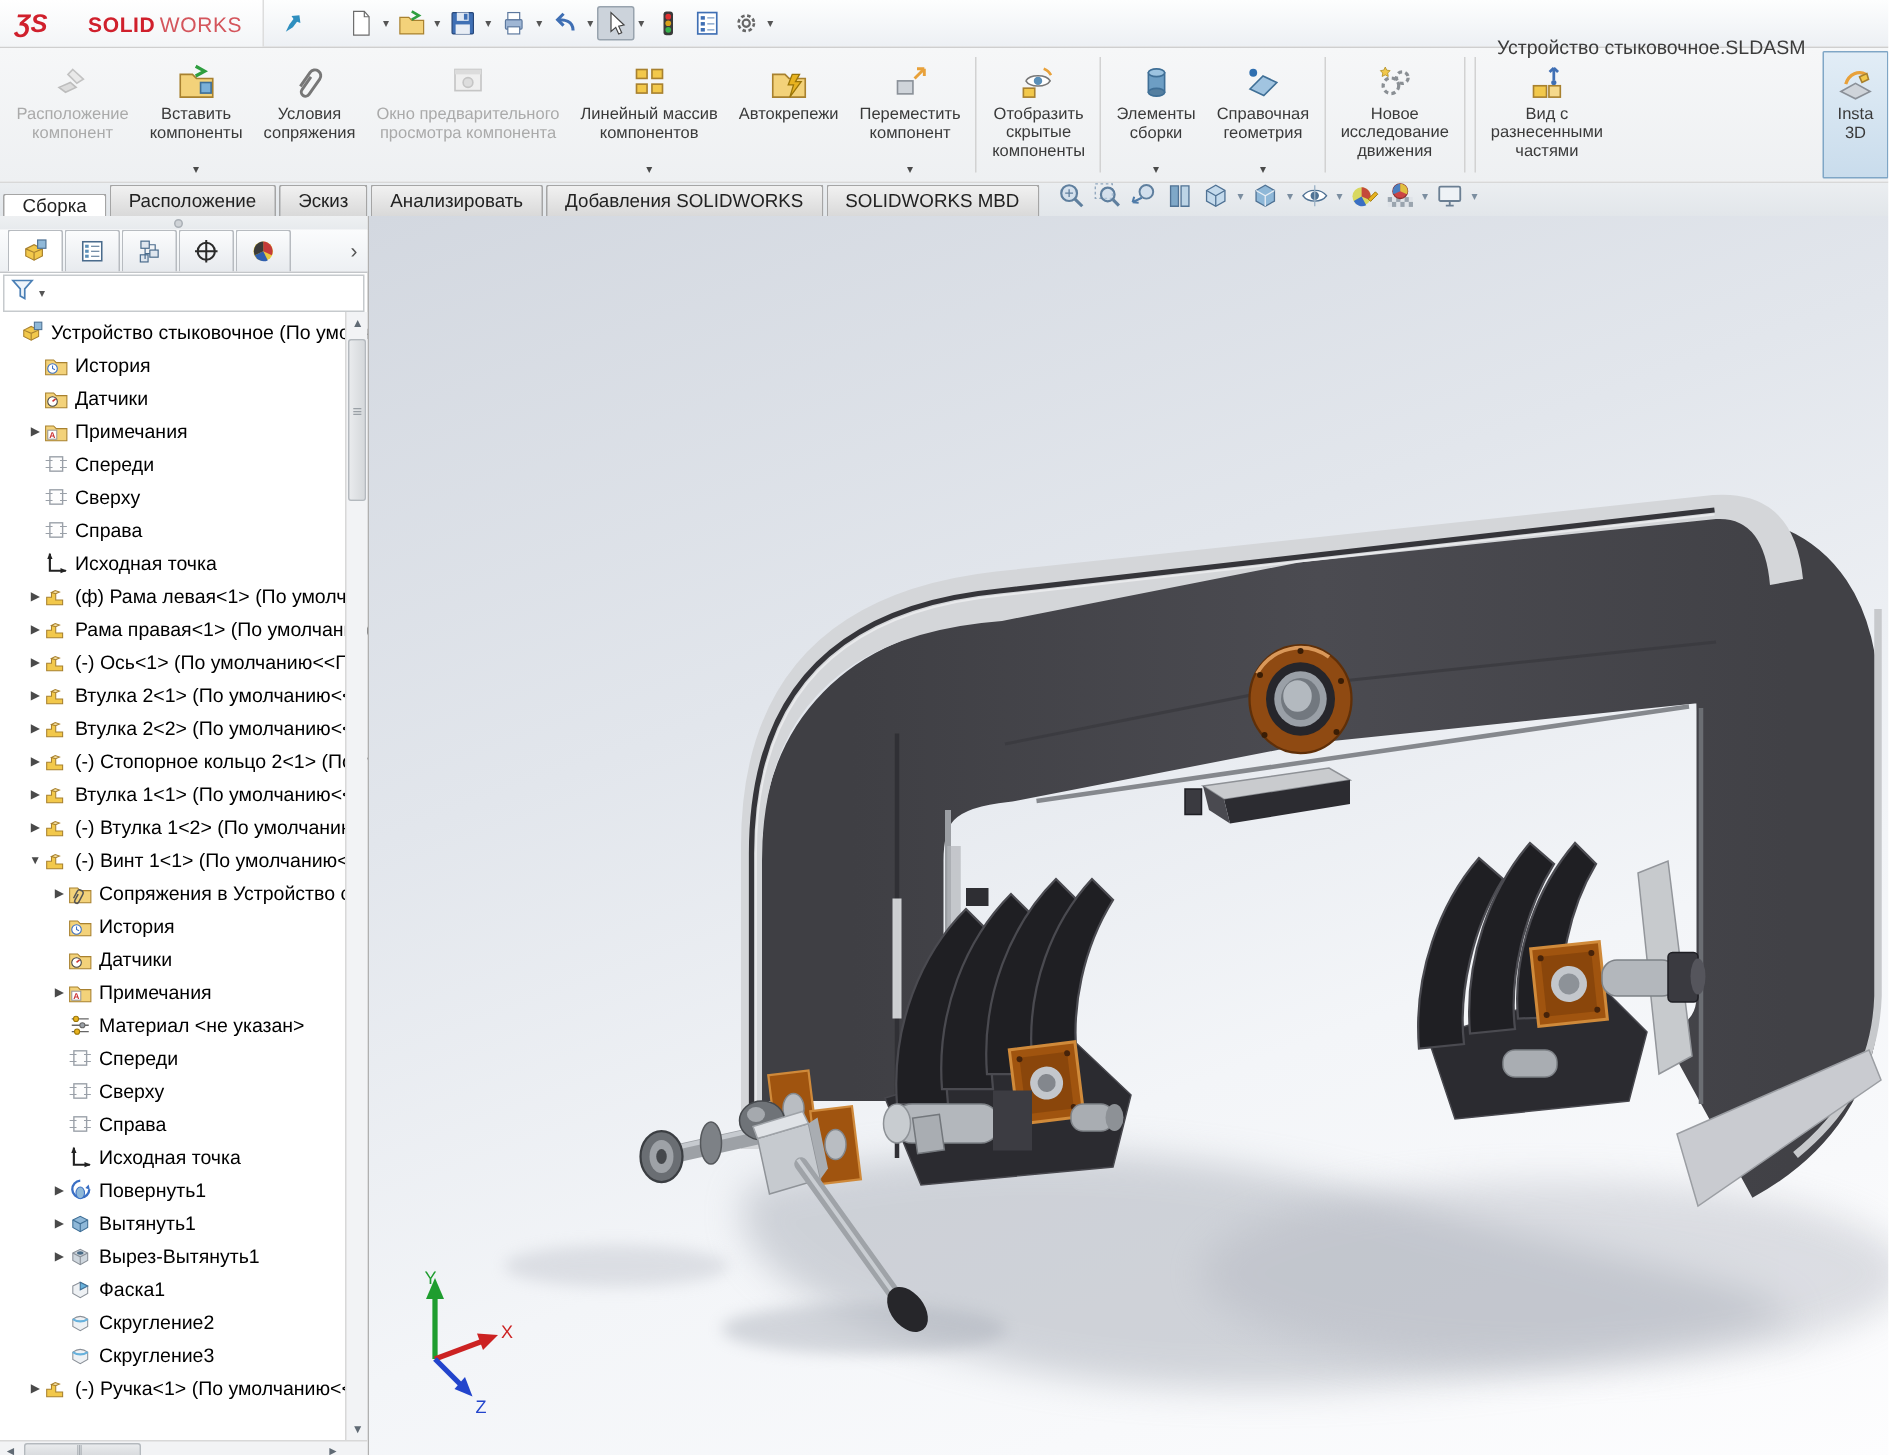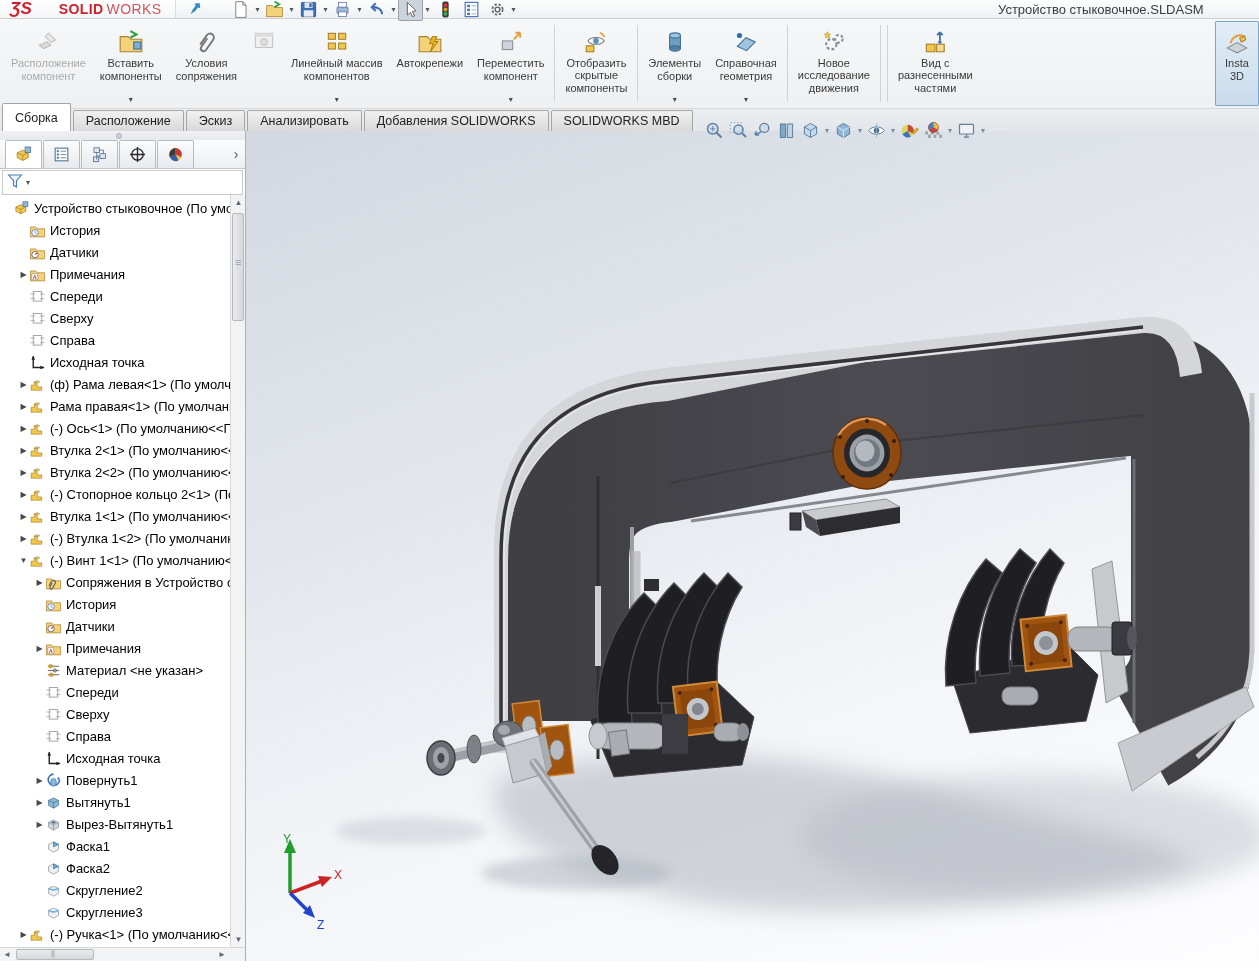--- a/index.html
+++ b/index.html
@@ -1,34 +1,34 @@
 <!DOCTYPE html>
 <html><head>
 <meta charset="utf-8">
 <style>
   * { box-sizing: border-box; margin: 0; padding: 0; }
   html,body { width:1259px; height:970px; overflow:hidden;
     font-family:"Liberation Sans", sans-serif; background:#fff; }
 
   
-  #titlebar { height:19px; display:flex; align-items:center;
+  #titlebar { height:32px; display:flex; align-items:center;
     background:linear-gradient(#fdfefe,#edf0f4); border-bottom:1px solid #cfcfcf; position:relative;}
   #logo { display:flex; align-items:center; gap:3px; padding:0 14px 0 10px; height:100%;
     background:linear-gradient(#ffffff,#f3f5f7); border-right:1px solid #dddddd;}
   .logo-ds { font-style:italic; font-weight:bold; font-size:17px; color:#d0202c; }
   .logo-solid { font-weight:bold; font-size:14px; color:#d0202c; letter-spacing:.4px;margin-left:24px;}
   .logo-works { font-weight:normal; font-size:14px; color:#d4555c; letter-spacing:.4px;}
   #menubar { display:flex; align-items:center; margin-left:18px; height:100%;}
   .menu-item { padding:0 11px; font-size:13px; color:#222; height:100%; display:flex; align-items:center; cursor:default;}
   #pin { margin:0 10px; display:flex; align-items:center; }
   #quick { display:flex; align-items:center; gap:1px; margin-left:14px; }
   .qbtn { display:flex; align-items:center; padding:1px 2px; border:1px solid transparent; border-radius:2px;}
   .qbtn.pressed { background:#ccd3db; border-color:#98a3ae; }
   .qcaret { font-size:8px; color:#555; margin:0 2px 0 1px; }
-  #doctitle { position:absolute; left:998px; top:0; height:100%; display:flex; align-items:center;
+  #doctitle { position:absolute; left:998px; top:16px; height:100%; display:flex; align-items:center;
     font-size:13px; color:#3c3c3c; white-space:nowrap;}
 
   
   #ribbon { height:90px; background:linear-gradient(#f6f7f8,#eef0f2); display:flex;
     align-items:stretch; padding:2px 0 2px 4px; border-bottom:1px solid #d8d8d8; overflow:hidden;}
   .rbtn { display:flex; flex-direction:column; align-items:center; padding:5px 6px 1px;
     font-size:11px; line-height:12.5px; text-align:center; color:#3a3a3a; white-space:pre-line;
     border:1px solid transparent; border-radius:2px; cursor:default;}
   .rbtn.disabled { color:#aaaaaa; }
   .rbtn .ric { height:30px; display:flex; align-items:center; justify-content:center;}
@@ -36,21 +36,21 @@
   .rdiv { width:1px; background:#d2d2d2; margin:4px 3px; }
   .rbtn.active3d { margin-left:auto; min-width:44px; border:1px solid #7fa6c6;
     background:linear-gradient(#e2edf6,#c9dcec); border-radius:1px;}
 
   
   #tabrow { height:22px; background:linear-gradient(#ebeef1,#e2e6ea); display:flex;
     align-items:flex-end; padding-left:2px; position:relative; }
   .tab { height:21px; padding:0 12px; font-size:12.5px; display:flex; align-items:center;
     background:linear-gradient(#f1f1f1,#d9d9d9); border:1px solid #a5a5a5; border-bottom:none;
     margin-right:2px; border-radius:2px 2px 0 0; color:#222; cursor:default;}
-  .tab.active { background:#ffffff; height:28px; z-index:2; }
+  .tab.active { background:#ffffff; height:15px; z-index:2; }
 
   
   #headsup { position:absolute; left:703px; top:119px; display:flex; align-items:center;
     gap:1px; z-index:6; }
   .hbtn { display:flex; align-items:center; padding:1px; border-radius:2px; }
   .hcaret { font-size:8px; color:#7b8ea0; margin:0 2px; }
 
   
   #main { display:flex; height:830px; }
   #leftpanel { width:246px; background:#fff; border-right:1px solid #b0b0b0;
@@ -203,21 +203,22 @@
         </svg></span><span class="rlabel">Вставить
 компоненты</span><span class="rcaret">▾</span></div>
     <div class="rbtn"><span class="ric"><svg viewBox="0 0 24 24" width="26" height="26">
           <path d="M9 17 L9 6.5 a3.6 3.6 0 0 1 7.2 0 L16.2 18 a2.6 2.6 0 0 1 -5.2 0 L11 8.5" fill="none" stroke="#777" stroke-width="1.8" transform="rotate(35 12 12)"></path>
         </svg></span><span class="rlabel">Условия
 сопряжения</span><span class="rcaret"></span></div>
     <div class="rbtn disabled"><span class="ric"><svg viewBox="0 0 24 24" width="26" height="26">
           <rect x="4" y="4" width="16" height="13" fill="#efefef" stroke="#c5c5c5"></rect>
           <rect x="4" y="4" width="16" height="3" fill="#dcdcdc"></rect>
           <circle cx="12" cy="12" r="3" fill="#ddd" stroke="#c5c5c5"></circle>
-        </svg></span><span class="rcaret"></span></div>
+        </svg></span><span class="rlabel">Окно предварительного
+просмотра компонента</span><span class="rcaret"></span></div>
     <div class="rbtn"><span class="ric"><svg viewBox="0 0 24 24" width="26" height="26">
           <g fill="#f2c84b" stroke="#a8812f">
             <rect x="4" y="4" width="6.5" height="5.5"></rect>
             <rect x="13.5" y="4" width="6.5" height="5.5"></rect>
             <rect x="4" y="13" width="6.5" height="5.5"></rect>
             <rect x="13.5" y="13" width="6.5" height="5.5"></rect>
           </g>
         </svg></span><span class="rlabel">Линейный массив
 компонентов</span><span class="rcaret">▾</span></div>
     <div class="rbtn"><span class="ric"><svg viewBox="0 0 24 24" width="26" height="26">
@@ -737,30 +738,20 @@
               <path d="M5 9 L12 5.5 L19 9 L19 16 L12 20 L5 16 Z" fill="#eef1f4" stroke="#8a9098"></path>
               <path d="M12 5.5 L19 9 L12 12.5 Z" fill="#67b1dc" stroke="#3f6f96"></path>
             </svg>
           </span>
           <span class="tlabel">Фаска1</span>
         </div>
         <div class="trow" style="padding-left: 34px;">
           <span class="arr"></span>
           <span class="ticon">
             <svg viewBox="0 0 24 24" width="17" height="17">
-              <path d="M5 9 L12 5.5 L19 9 L19 16 L12 20 L5 16 Z" fill="#eef1f4" stroke="#8a9098"></path>
-              <path d="M12 5.5 L19 9 L12 12.5 Z" fill="#67b1dc" stroke="#3f6f96"></path>
-            </svg>
-          </span>
-          <span class="tlabel">Фаска2</span>
-        </div>
-        <div class="trow" style="padding-left: 34px;">
-          <span class="arr"></span>
-          <span class="ticon">
-            <svg viewBox="0 0 24 24" width="17" height="17">
               <path d="M5 9 Q12 4 19 9 L19 16 L12 20 L5 16 Z" fill="#eef1f4" stroke="#8a9098"></path>
               <path d="M5 9 Q12 13.5 19 9" fill="none" stroke="#67b1dc" stroke-width="2"></path>
             </svg>
           </span>
           <span class="tlabel">Скругление2</span>
         </div>
         <div class="trow" style="padding-left: 34px;">
           <span class="arr"></span>
           <span class="ticon">
             <svg viewBox="0 0 24 24" width="17" height="17">

